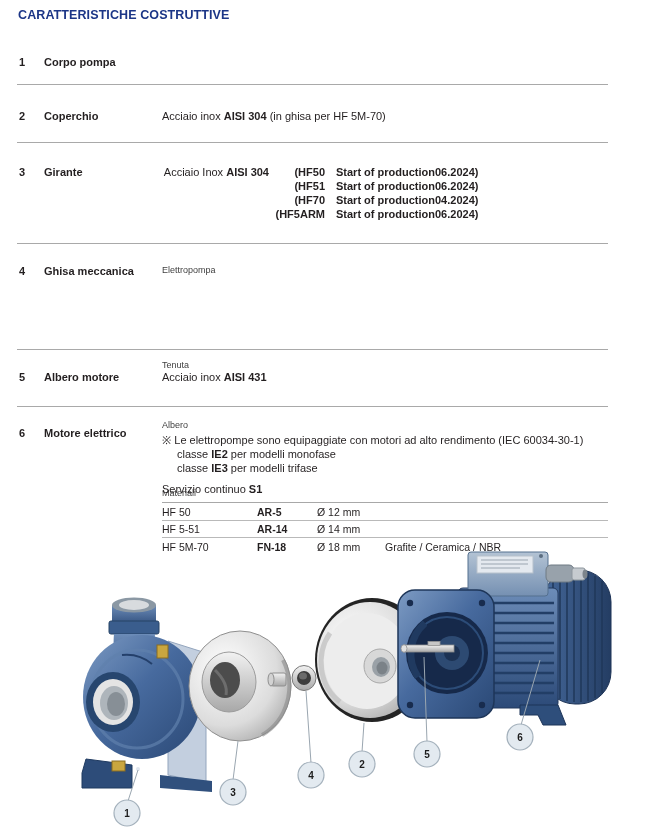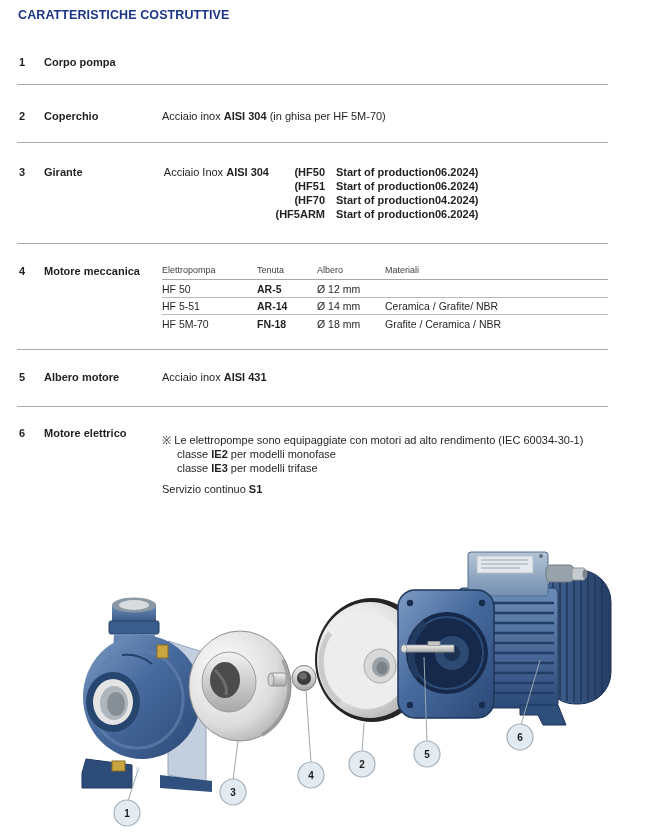--- a/index.html
+++ b/index.html
@@ -18,21 +18,21 @@
   .sec .content{flex:1;}
   .b{font-weight:700;}
   
   .mat{display:inline-block;width:107px;flex:0 0 107px;}
   .s3-flex{display:flex;text-align:right;}
   .prod-line{display:flex;font-weight:bold;}
   .p-model{width:56px;flex:0 0 56px;}
   .p-label{width:110px;flex:0 0 110px;}
   
   .spec-table{width:100%;font-size:10.5px;line-height:12px;}
-  .spec-head{display:flex;font-size:9px;color:#3f3f3f;padding-bottom:3px;border-bottom:1px solid #a8a8a8;}
+  .spec-head{display:flex;font-size:9px;color:#3f3f3f;padding-bottom:3px;border-bottom:1px solid #a8a8a8;flex-direction:column;}
   .spec-row{display:flex;padding:2.5px 0 2px 0;border-bottom:1px solid #b9b9b9;}
   .spec-row.last{border-bottom:none;}
   .c1{width:95px;flex:0 0 95px;}
   .c2{width:60px;flex:0 0 60px;}
   .c3{width:68px;flex:0 0 68px;}
   .c4{flex:1;}
   
   .note-block{margin-top:7px;}
   .classe{padding-left:15px;}
   .serv{margin-top:7px;}
@@ -88,39 +88,38 @@
             <span class="p-label">Start of production</span>
             <span>06.2024)</span>
         </div>
       </div>
     </div>
   </div>
   <div class="divider" style="top:243px"></div>
 
   <div class="sec" style="top:264px">
     <div class="num">4</div>
-    <div class="label">Motore meccanica</div>
+    <div class="label">Ghisa meccanica</div>
     <div class="content">
       <div class="spec-table">
         <div class="spec-head">
           <span class="c1">Elettropompa</span>
           <span class="c2">Tenuta</span>
           <span class="c3">Albero</span>
           <span class="c4">Materiali</span>
         </div>
         <div class="spec-row">
           <span class="c1">HF 50</span>
           <span class="c2 b">AR-5</span>
           <span class="c3">Ø 12 mm</span>
         </div>
         <div class="spec-row">
           <span class="c1">HF 5-51</span>
           <span class="c2 b">AR-14</span>
           <span class="c3">Ø 14 mm</span>
-          <span class="c4">Ceramica / Grafite/ NBR</span>
         </div>
         <div class="spec-row last">
           <span class="c1">HF 5M-70</span>
           <span class="c2 b">FN-18</span>
           <span class="c3">Ø 18 mm</span>
           <span class="c4">Grafite / Ceramica / NBR</span>
         </div>
       </div>
     </div>
   </div>

